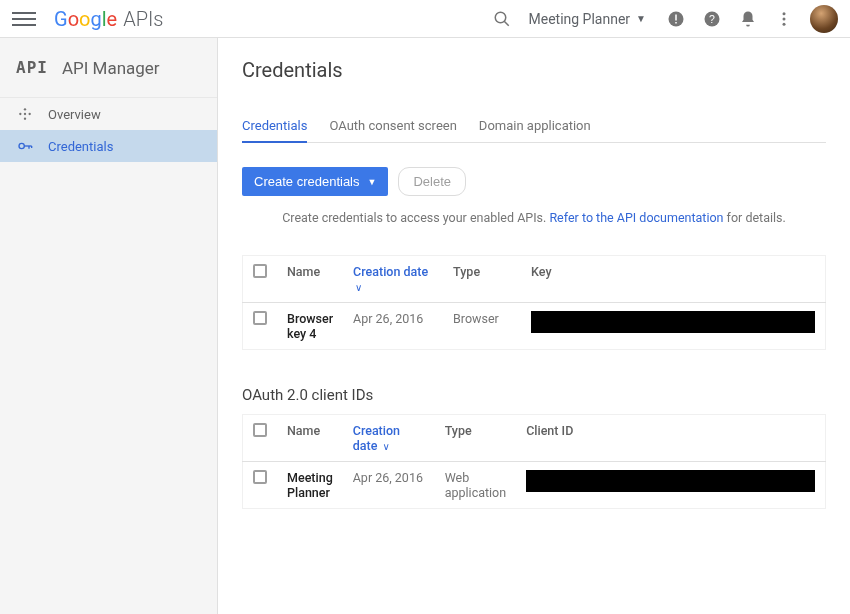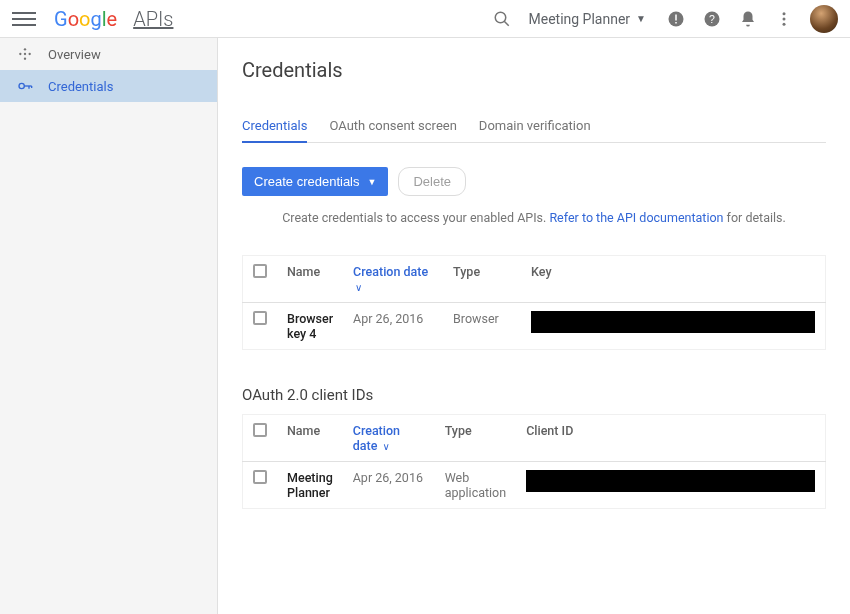--- a/index.html
+++ b/index.html
@@ -4,21 +4,21 @@
 <style>
 * { box-sizing: border-box; margin: 0; padding: 0; }
 body { font-family: Roboto, Arial, sans-serif; font-size: 13px; color: #212121; background: #fff; width: 850px; height: 614px; overflow: hidden; }
 
 
 .topbar { height: 38px; border-bottom: 1px solid #e0e0e0; display: flex; align-items: center; padding: 0 12px; }
 .menu-icon { width: 24px; height: 24px; display: flex; flex-direction: column; justify-content: center; gap: 4px; cursor: pointer; margin-right: 18px; }
 .menu-icon span { height: 2px; background: #5f6368; display: block; }
 .logo { display: flex; align-items: baseline; font-size: 20px; }
 .logo .g1 { color: #4285F4; } .logo .g2 { color: #EA4335; } .logo .g3 { color: #FBBC05; } .logo .g4 { color: #4285F4; } .logo .g5 { color: #34A853; } .logo .g6 { color: #EA4335; }
-.logo .apis { color: #5f6368; margin-left: 16px; font-weight: 300; text-decoration: underline; }
+.logo .apis { color: #5f6368; margin-left: 6px; font-weight: 300; }
 .topbar-spacer { flex: 1; }
 .top-icon { width: 32px; height: 32px; display: flex; align-items: center; justify-content: center; color: #757575; cursor: pointer; margin-left: 4px; }
 .project-selector { display: flex; align-items: center; color: #5f6368; font-size: 14px; padding: 0 10px; cursor: pointer; }
 .project-selector .arrow { margin-left: 6px; font-size: 10px; }
 .avatar { width: 28px; height: 28px; border-radius: 50%; background: radial-gradient(circle at 40% 30%, #d4a373 0%, #6b4423 60%, #3a2410 100%); margin-left: 10px; cursor: pointer; }
 
 
 .layout { display: flex; height: calc(614px - 38px); }
 .sidebar { width: 218px; background: #f5f5f5; border-right: 1px solid #e0e0e0; }
 .sidebar-header { height: 60px; display: flex; align-items: center; padding: 0 16px; border-bottom: 1px solid #e8e8e8; color: #5f6368; }
@@ -113,20 +113,24 @@
         <circle cx="12" cy="12" r="2"></circle>
         <circle cx="12" cy="19" r="2"></circle>
       </svg>
   </div>
   <div class="avatar"></div>
 </div>
 
 <div class="layout">
 
   <div class="sidebar">
+    <div class="sidebar-header">
+      <span class="api-icon">API</span>
+      <span class="title">API Manager</span>
+    </div>
     <div class="sidebar-item">
       <span class="icon">
         <svg width="14" height="14" viewBox="0 0 24 24" fill="currentColor">
             <circle cx="12" cy="12" r="2"></circle>
             <circle cx="12" cy="4" r="2"></circle>
             <circle cx="12" cy="20" r="2"></circle>
             <circle cx="4" cy="12" r="2"></circle>
             <circle cx="20" cy="12" r="2"></circle>
           </svg>
       </span>
@@ -144,21 +148,21 @@
       <span>Credentials</span>
     </div>
   </div>
 
   <div class="main">
     <div class="page-title">Credentials</div>
 
     <div class="tabs">
       <div class="tab active">Credentials</div>
       <div class="tab">OAuth consent screen</div>
-      <div class="tab">Domain verification</div>
+      <div class="tab">Domain application</div>
     </div>
 
     <div class="action-row">
       <button class="btn-primary">
         <span>Create credentials</span>
         <span class="arrow">▼</span>
       </button>
       <button class="btn-secondary">Delete</button>
     </div>
 

